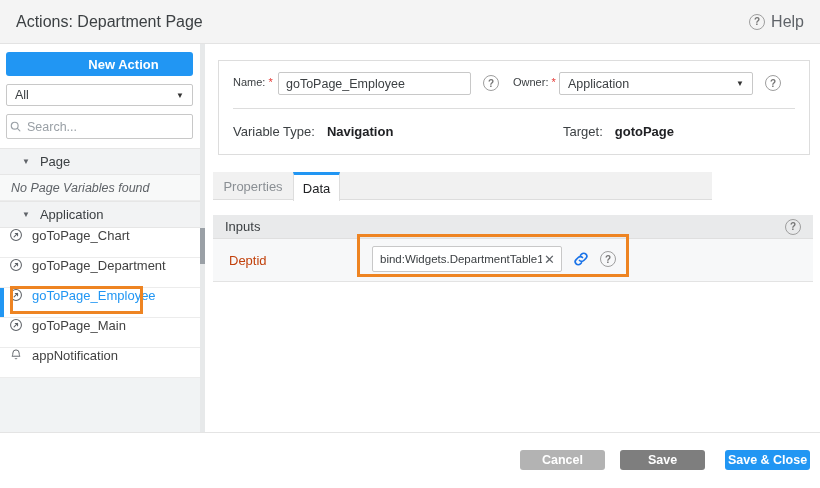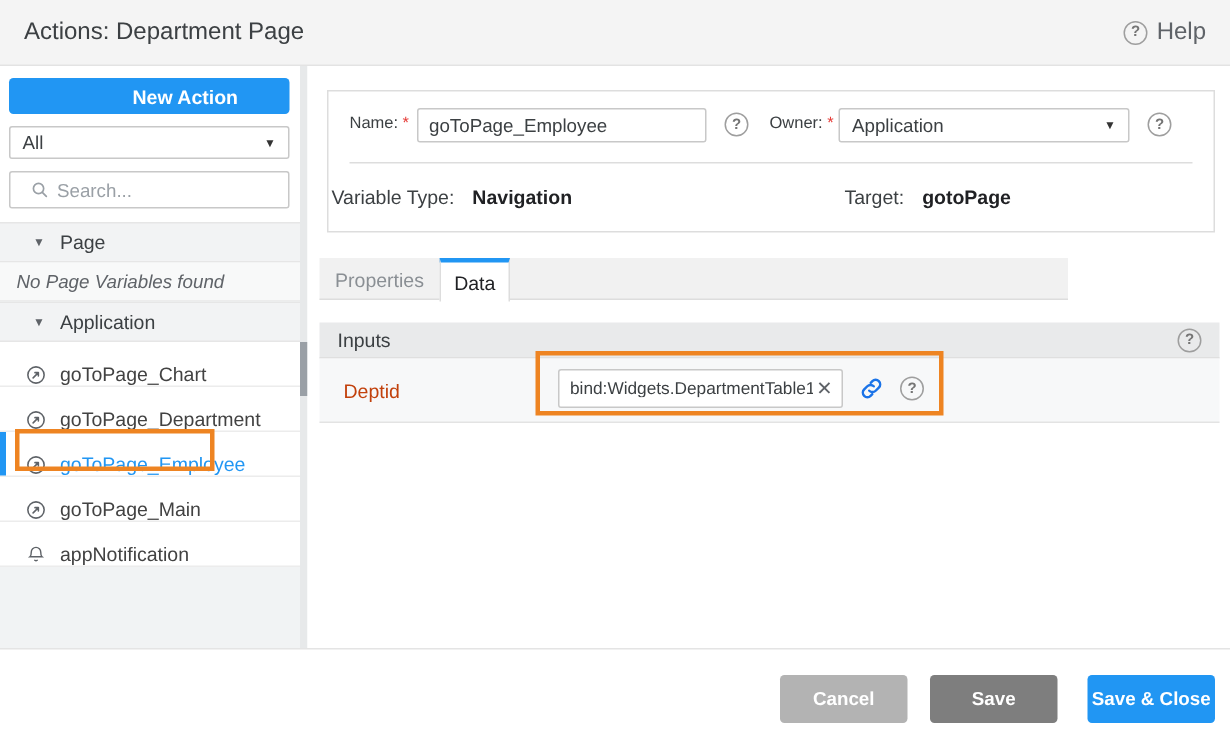--- a/index.html
+++ b/index.html
@@ -41,21 +41,21 @@
   .filter-select {
     position: absolute; left: 6px; top: 40px; width: 187px; height: 22px;
     background: #fff; border: 1px solid #c8c8c8; border-radius: 2px;
     display: flex; align-items: center; justify-content: space-between;
     padding: 0 8px; font-size: 12.5px; color: #3c4043; cursor: pointer;
   }
   .caret { font-size: 8px; color: #333; }
   .search-box {
     position: absolute; left: 6px; top: 70px; width: 187px; height: 25px;
     background: #fff; border: 1px solid #c8c8c8; border-radius: 2px;
-    display: flex; align-items: center; gap: 5px; padding: 0 13px;
+    display: flex; align-items: center; gap: 5px; padding: 0 2px;
   }
   .search-box input {
     border: none; outline: none; flex: 1; font-size: 12.5px; color: #3c4043;
     font-family: inherit; background: transparent; min-width: 0;
   }
   .search-box input::placeholder { color: #9aa0a6; }
 
   .var-list { position: absolute; left: 0; top: 104px; width: 200px; }
   .group-header {
     height: 27px; background: #f2f3f4; border-bottom: 1px solid #e6e6e6; border-top: 1px solid #e6e6e6;
@@ -63,21 +63,21 @@
     font-size: 13px; color: #3c4043; cursor: pointer;
   }
   .group-header .caret { color: #5f6368; }
   .empty-note {
     height: 26px; background: #f8f9f9; border-bottom: 1px solid #ececec;
     display: flex; align-items: center; padding-left: 11px;
     font-size: 12.5px; font-style: italic; color: #5f6368;
   }
   .var-item {
     position: relative; height: 30px; background: #fff; border-bottom: 1px solid #ececec;
-    display: flex; align-items: flex-end; gap: 9px; padding-left: 17px;
+    display: flex; align-items: flex-start; gap: 9px; padding-left: 9px;
     font-size: 13px; color: #424242; cursor: pointer;
   }
   .var-item .ic { width: 14px; height: 14px; display: inline-flex; flex: 0 0 auto; }
   .var-item.selected { color: #2196f3; }
   .var-item.selected::before {
     content: ""; position: absolute; left: 0; top: 0; width: 4px; height: 100%; background: #2196f3;
   }
   .sidebar-empty { position: absolute; left: 0; top: 334px; width: 200px; height: 54px; background: #f1f3f4; }
 
   
@@ -154,21 +154,21 @@
   .hl-box { position: absolute; border: 3px solid #ee8422; pointer-events: none; background: transparent; }
   .hl-sidebar { left: 10px; top: 286px; width: 133px; height: 28px; }
   .hl-bind { left: 357px; top: 234px; width: 272px; height: 43px; }
 
   
   .footer {
     position: absolute; left: 0; top: 432px; width: 820px; height: 56px;
     background: #fff; border-top: 1px solid #e4e4e4;
   }
   .footer .btn {
-    position: absolute; top: 17px; width: 85px; height: 32px;
+    position: absolute; top: 17px; width: 85px; height: 20px;
     border: none; border-radius: 3px; color: #fff; font-size: 12.5px; font-weight: bold;
     cursor: pointer; font-family: inherit;
   }
   .btn-cancel { left: 520px; background: #b3b3b3; }
   .btn-save { left: 620px; background: #7e7e7e; }
   .btn-save-close { left: 725px; background: #2196f3; }
 </style>
 </head>
 <body>
 
@@ -277,21 +277,21 @@
         <span>Owner:</span><span class="req">*</span>
       </span>
       <div class="owner-select">
         <span>Application</span>
         <span class="caret">▼</span>
       </div>
       <span class="qmark q-owner">?</span>
 
       <div class="panel-sep"></div>
 
-      <div class="ro-pair" style="left:2px;">
+      <div class="ro-pair" style="left:14px;">
         <span>Variable Type:</span>
         <b>Navigation</b>
       </div>
       <div class="ro-pair" style="left:344px;">
         <span>Target:</span>
         <b>gotoPage</b>
       </div>
     </div>
 
     <div class="tab-strip">

